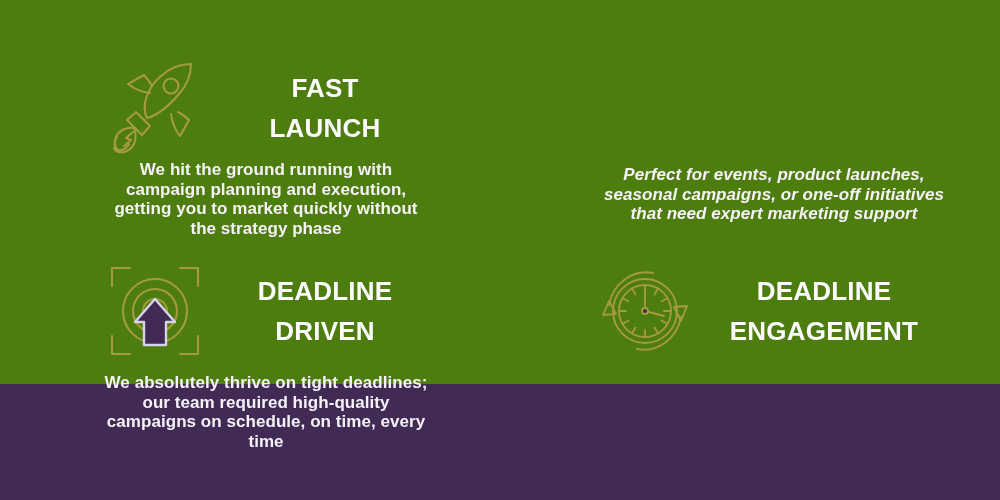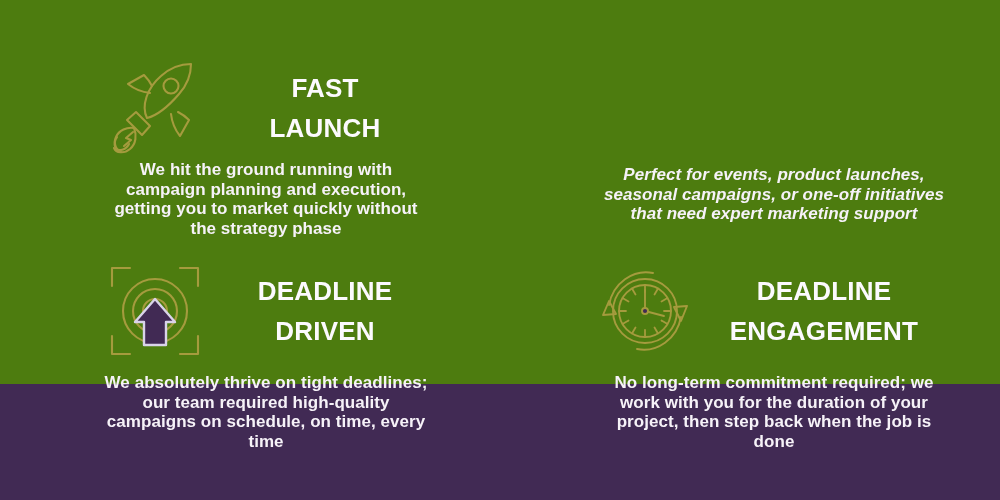--- a/index.html
+++ b/index.html
@@ -211,17 +211,16 @@
             <path d="M18 46 C 22 24, 42 10, 62 14"></path>
             <path d="M90 58 C 86 80, 66 94, 46 90"></path>
 
             <path d="M12 56 L18 42 L25 55 Z" fill="none"></path>
             <path d="M83 48 L90 62 L96 47 Z" fill="none"></path>
           </svg>
         </div>
         <div class="heading">DEADLINE
 ENGAGEMENT</div>
       </div>
-      <div class="body-text">No long-term commitment required; we work with you for the duration of your project, then step back when the job is done</div>
     </div>
 
   </div>
 </div>
 
 </body></html>

